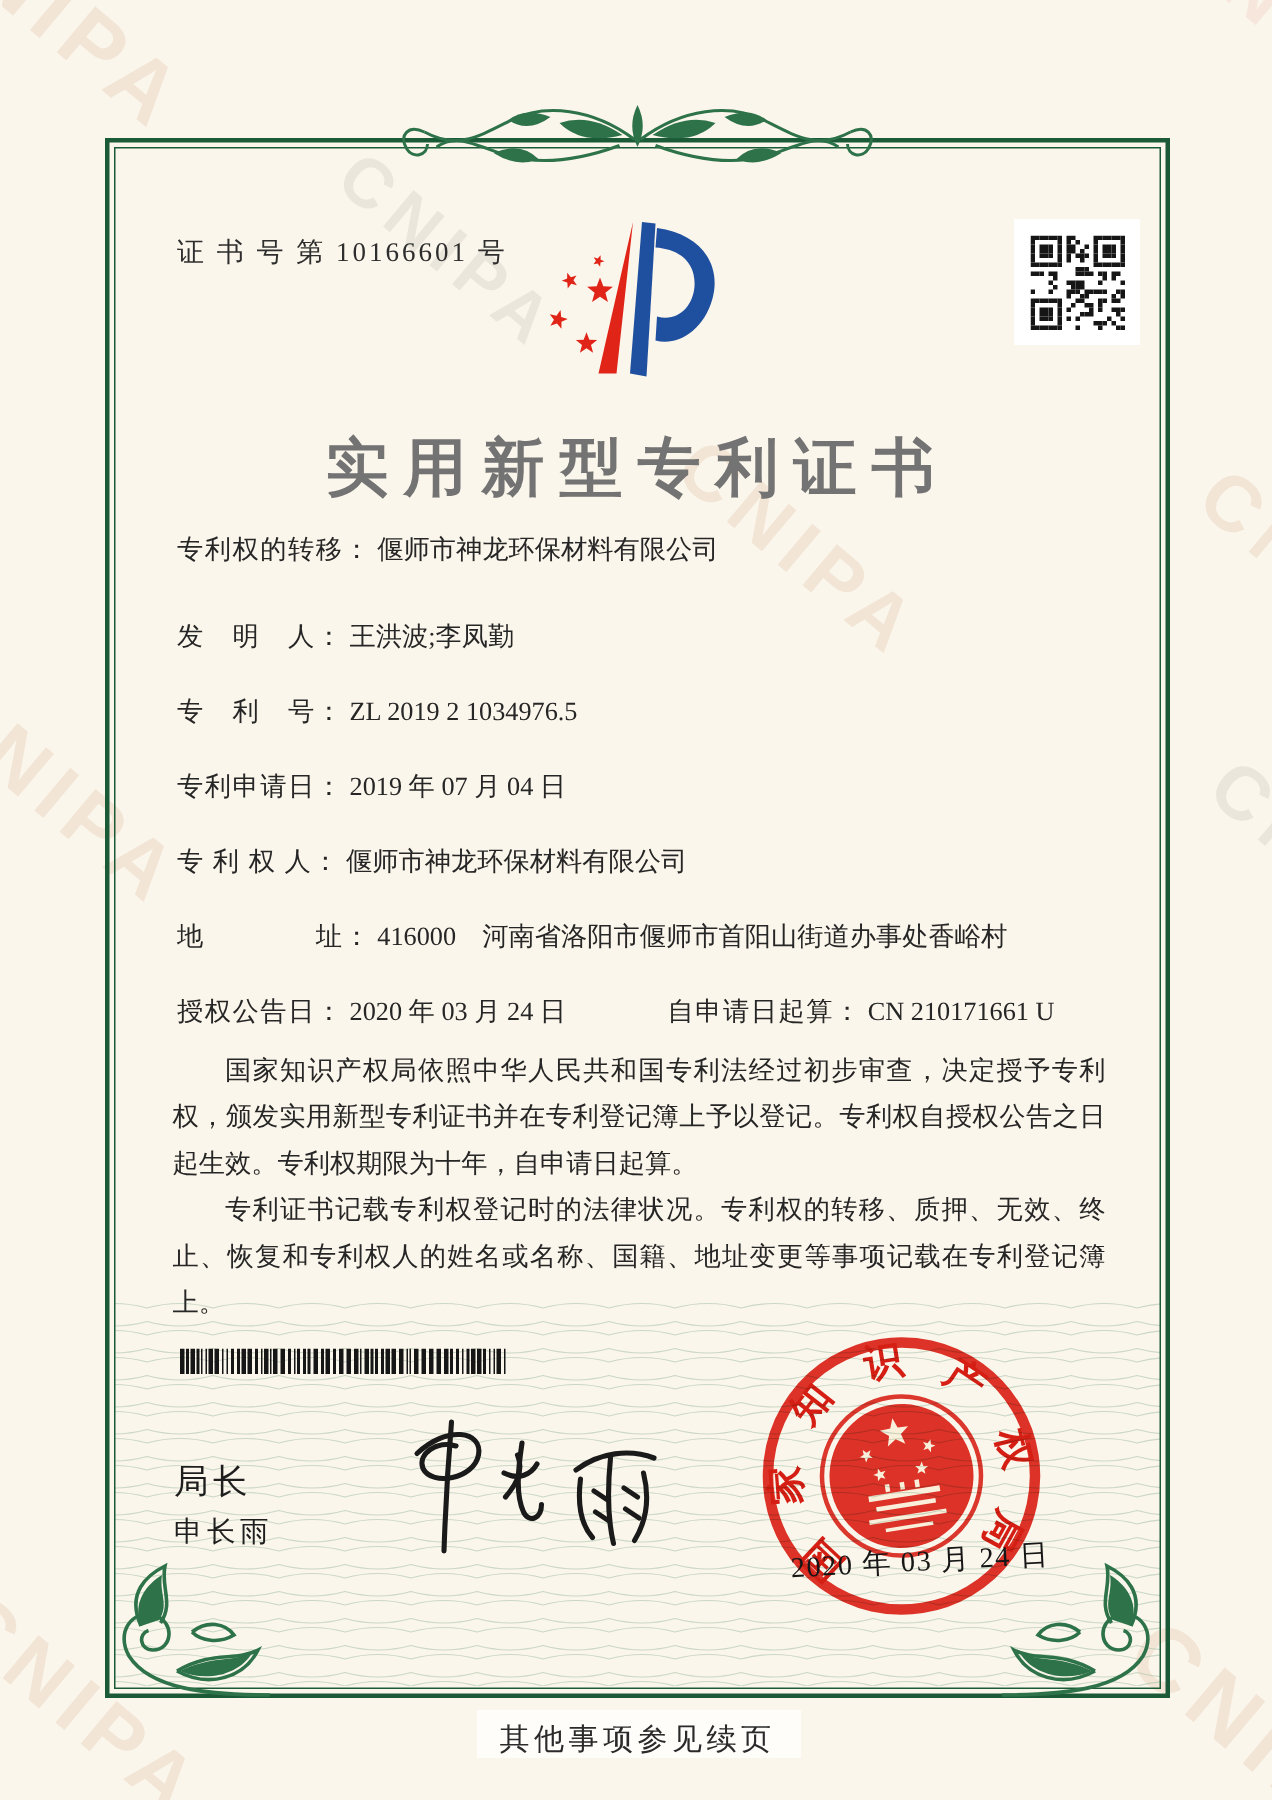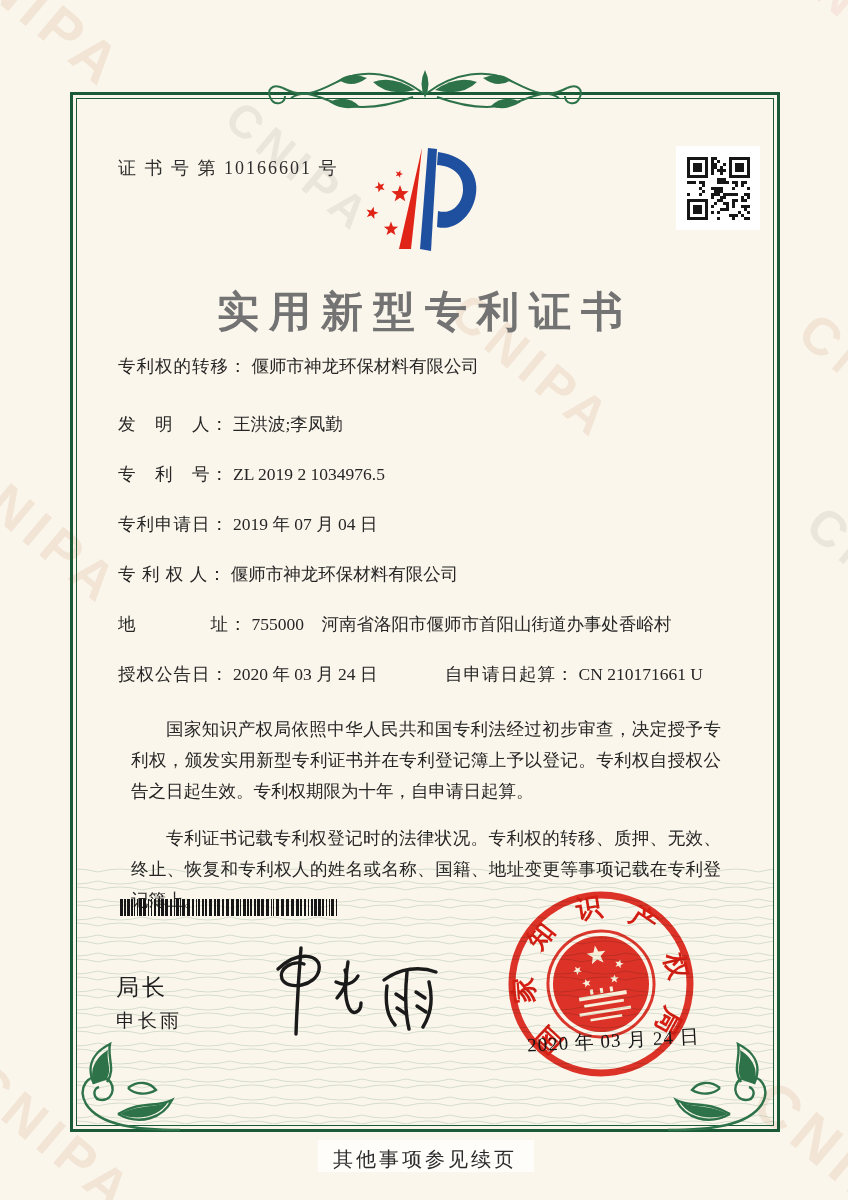--- a/index.html
+++ b/index.html
@@ -46,21 +46,21 @@
   
   .row{position:absolute;left:118px;font-size:17.5px;color:#262626;z-index:2;white-space:nowrap;}
   .row .lab{letter-spacing:1px;}
   .row .val{margin-left:4px;}
   .r1{top:354px;} .r2{top:412px;} .r3{top:462px;} .r4{top:512px;} .r5{top:562px;} .r6{top:612px;} .r7{top:662px;}
   .pair2{position:absolute;left:327px;top:0;}
 
   
   .body-text{position:absolute;left:115px;top:698px;width:622px;font-size:17.5px;line-height:31px;
              color:#262626;text-align:justify;z-index:2;}
-  .body-text p{margin:16px;text-indent:2em;}
+  .body-text p{margin:0;text-indent:2em;}
 
   
   #barcode-svg{position:absolute;left:120px;top:899px;z-index:2;}
   .sig-title{position:absolute;left:116px;top:972px;font-size:23px;color:#1e1e1e;letter-spacing:3px;z-index:2;}
   .sig-name{position:absolute;left:116px;top:1008px;font-size:19px;color:#1e1e1e;letter-spacing:3px;z-index:2;}
   #signature{position:absolute;left:248px;top:942px;z-index:2;}
 
   .seal{position:absolute;left:499px;top:882px;width:204px;height:204px;transform:rotate(-9deg);
         z-index:3;mix-blend-mode:multiply;}
   .seal-char{position:absolute;font-size:26px;font-weight:bold;color:#d92015;font-family:"Liberation Serif",serif;}
@@ -396,21 +396,21 @@
   <div class="row r3">
     <span class="lab">专　利　号：</span><span class="val">ZL 2019 2 1034976.5</span>
   </div>
   <div class="row r4">
     <span class="lab">专利申请日：</span><span class="val">2019 年 07 月 04 日</span>
   </div>
   <div class="row r5">
     <span class="lab">专 利 权 人：</span><span class="val">偃师市神龙环保材料有限公司</span>
   </div>
   <div class="row r6">
-    <span class="lab">地　　　　址：</span><span class="val">755000　河南省洛阳市偃师市首阳山街道办事处香峪村</span>
+    <span class="lab">地　　　　址：</span><span class="val">416000　河南省洛阳市偃师市首阳山街道办事处香峪村</span>
   </div>
   <div class="row r7">
     <span class="lab">授权公告日：</span><span class="val">2020 年 03 月 24 日</span>
     <span class="pair2">
       <span class="lab">自申请日起算：</span><span class="val">CN 210171661 U</span>
     </span>
   </div>
 
   <div class="body-text">
     <p>国家知识产权局依照中华人民共和国专利法经过初步审查，决定授予专利权，颁发实用新型专利证书并在专利登记簿上予以登记。专利权自授权公告之日起生效。专利权期限为十年，自申请日起算。</p>

